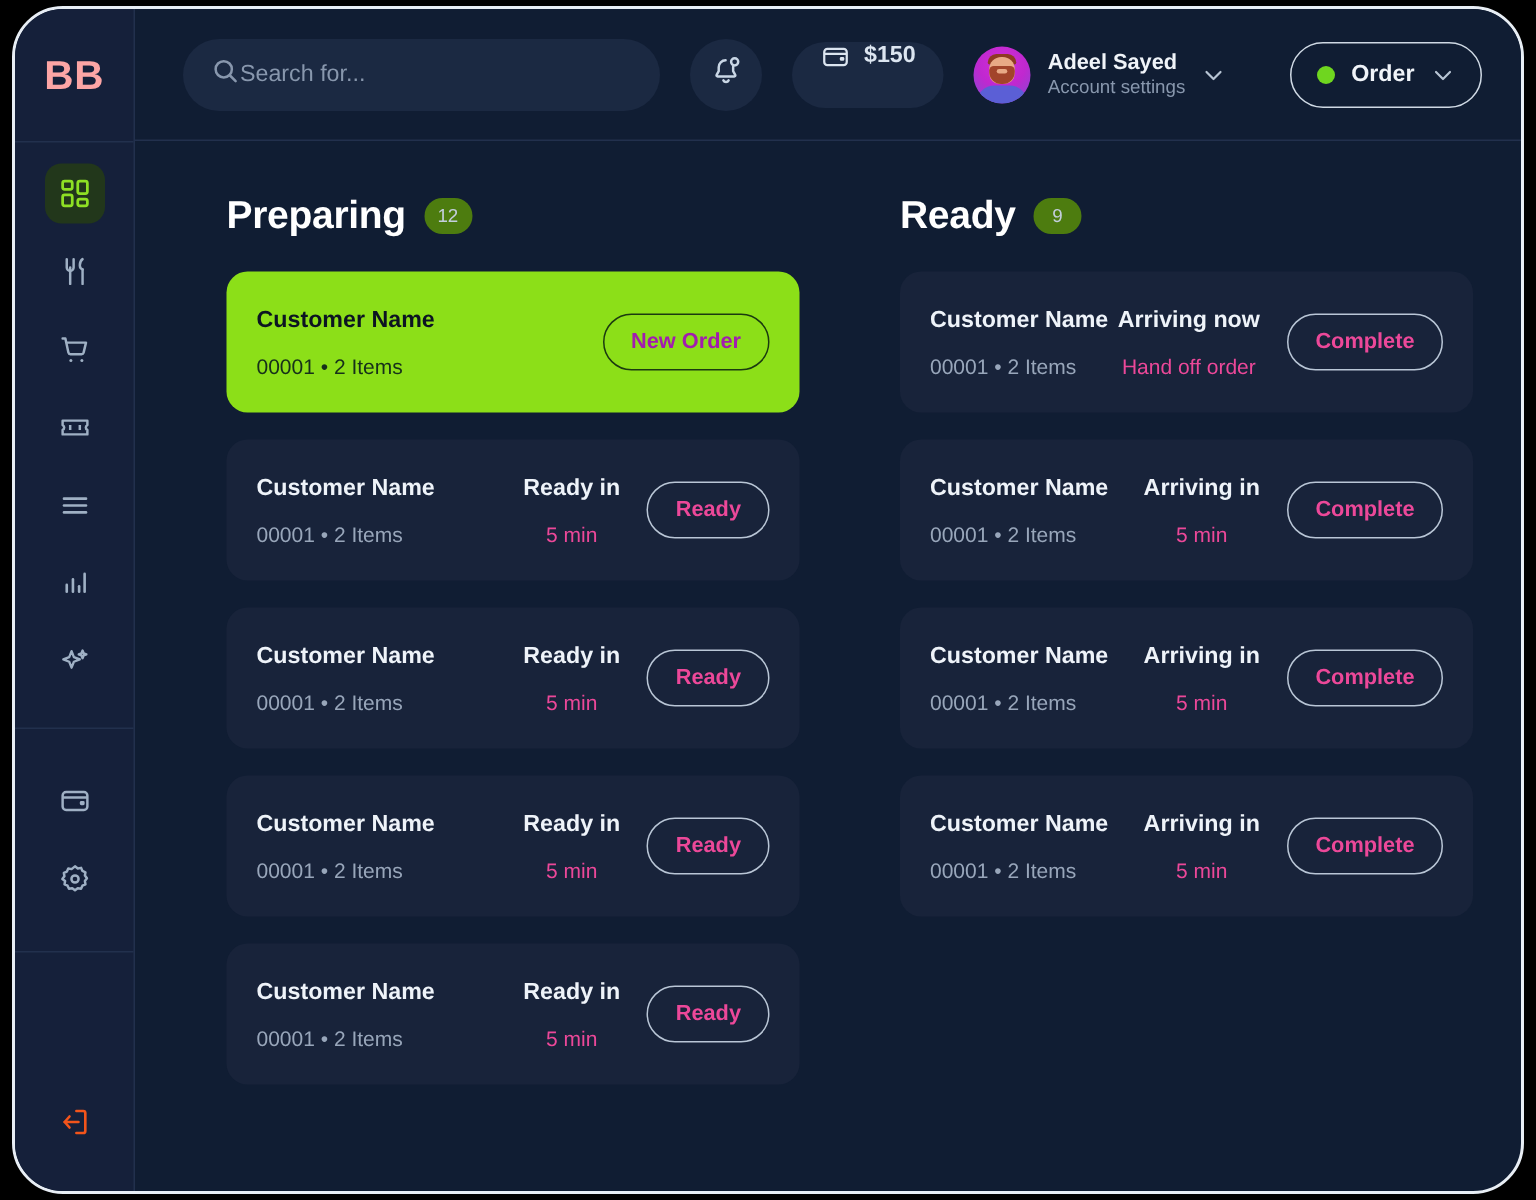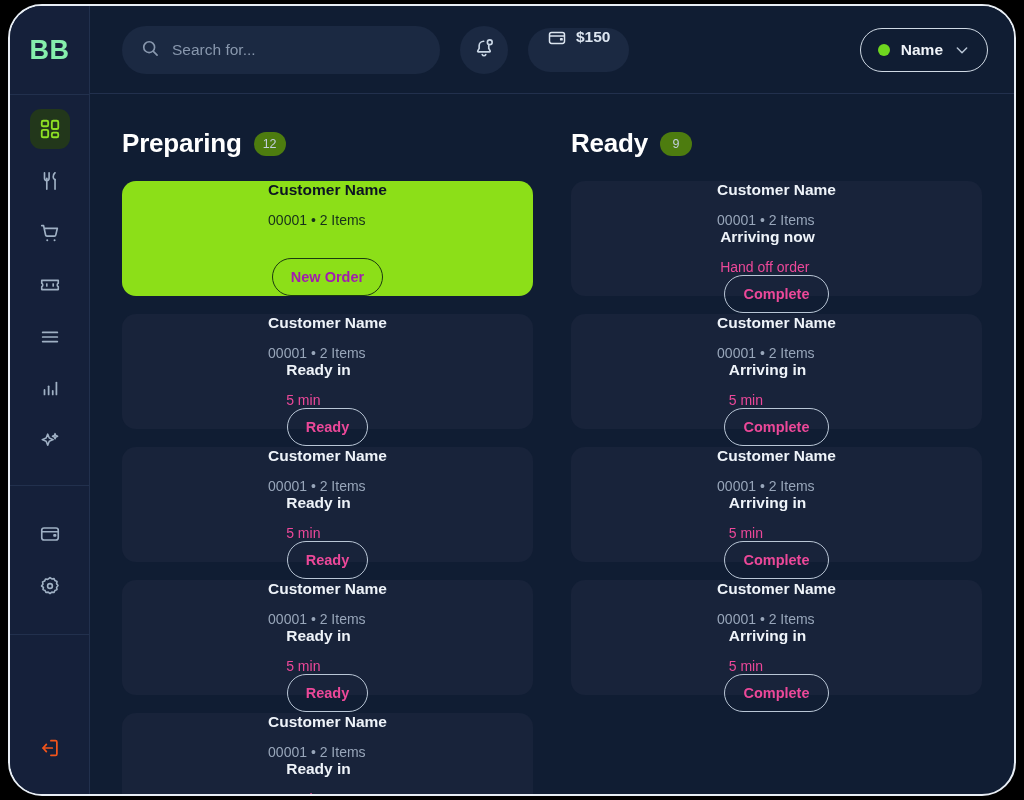--- a/index.html
+++ b/index.html
@@ -29,21 +29,21 @@
     border-right:1px solid #22304d;
     display:flex; flex-direction:column;
     align-items:center;
     flex:0 0 80px;
     position:relative;
   }
   .logo{
     height:88px; width:100%;
     display:flex; align-items:center; justify-content:center;
     font-size:27px; font-weight:bold; letter-spacing:.5px;
-    color:#86efac;
+    color:#fca5a5;
   }
   .nav-group{
     width:100%;
     display:flex; flex-direction:column; align-items:center;
     padding:8px 0 18px 0;
     border-top:1px solid #22304d;
     position:relative;
   }
   .nav-group.second{ padding:22px 0 22px 0; }
   .nav-group.spacer{ flex:1; border-top:1px solid #22304d; }
@@ -69,21 +69,21 @@
     padding:0 26px 0 32px;
     gap:20px;
     border-bottom:1px solid #22304d;
     background:#101d33;
   }
   .search-box{
     width:318px; height:48px;
     background:#1b2942;
     border-radius:24px;
     display:flex; align-items:center;
-    padding:16px 18px; gap:12px;
+    padding:16px 18px; 
     flex:0 0 auto;
   }
   .search-box input{
     background:transparent; border:0; outline:0;
     color:#d6dfeb; font-size:15.5px;
     font-family:"Liberation Sans", sans-serif;
     width:100%;
   }
   .search-box input::placeholder{ color:#8897ad; }
 
@@ -149,49 +149,48 @@
     cursor:pointer; margin-left:auto; flex:0 0 auto;
   }
   .dot{ width:12px; height:12px; border-radius:50%; background:#6fd61f; flex:0 0 auto; }
 
   
   #board{
     flex:1; display:flex; gap:38px;
     padding:34px 32px 0 32px;
     overflow:hidden;
   }
-  .column{ flex:1; min-width:0; }
+  .column{ flex:1; min-width:0;margin-left:29px; }
   .col-head{ display:flex; align-items:center; gap:12px; margin-bottom:22px; }
   .col-title{ font-size:26px; font-weight:bold; color:#ffffff; letter-spacing:-.2px; }
   .col-count{
     min-width:32px; height:24px; padding:0 9px;
     border-radius:12px; background:#4d7c0f;
     color:#c3cedd; font-size:12.5px;
     display:flex; align-items:center; justify-content:center;
   }
 
   .card{
     background:#18233a;
     border-radius:14px;
-    height:115px;
+    height:94px;
     padding:0 20px;
     margin-bottom:18px;
     display:flex; align-items:center;
     cursor:pointer;
-    flex-direction:column;
   }
   .card.highlight{ background:#8cdf18; }
 
   .card-left{ flex:1; min-width:0; }
   .card-name{ font-size:15.5px; font-weight:bold; color:#eef3f9; margin-bottom:13px; }
   .card-meta{ font-size:14px; color:#98a6ba; }
   .card.highlight .card-name{ color:#0c1422; }
   .card.highlight .card-meta{ color:#16301a; }
 
-  .card-mid{ text-align:left; margin-right:18px; }
+  .card-mid{ text-align:center; margin-right:18px; }
   .card-mid-top{ font-size:15.5px; font-weight:bold; color:#eef3f9; margin-bottom:13px; }
   .card-mid-bot{ font-size:14px; color:#ec4899; }
 
   .card-btn{
     border:1px solid #b9c6d6;
     background:transparent;
     border-radius:20px;
     height:38px; padding:0 18px;
     color:#ec4899; font-size:14.5px; font-weight:bold;
     font-family:"Liberation Sans", sans-serif;
@@ -344,24 +343,42 @@
         <span>
           <svg width="20" height="20" viewBox="0 0 24 24" fill="none" stroke="currentColor" stroke-width="1.8" stroke-linejoin="round">
             <rect x="3" y="5.5" width="18" height="13" rx="2.5"></rect>
             <path d="M3 9.5h18"></path>
             <rect x="15.5" y="12" width="3.5" height="3" rx="1" fill="currentColor" stroke="none"></rect>
           </svg>
         </span>
         <span>$150</span>
       </div>
 
+      <div class="account">
+        <div class="avatar">
+          <div class="body"></div>
+          <div class="hair"></div>
+          <div class="face"></div>
+          <div class="beard"></div>
+          <div class="lip"></div>
+        </div>
+        <div class="acct-text">
+          <div class="acct-name">Adeel Sayed</div>
+          <div class="acct-sub">Account settings</div>
+        </div>
+        <span class="chev">
+          <svg width="16" height="16" viewBox="0 0 24 24" fill="none" stroke="currentColor" stroke-width="2.2" stroke-linecap="round" stroke-linejoin="round">
+            <path d="M5 9l7 7 7-7"></path>
+          </svg>
+        </span>
+      </div>
 
       <div class="status-btn">
         <span class="dot"></span>
-        <span>Name</span>
+        <span>Order</span>
         <span class="chev">
           <svg width="16" height="16" viewBox="0 0 24 24" fill="none" stroke="currentColor" stroke-width="2.2" stroke-linecap="round" stroke-linejoin="round">
             <path d="M5 9l7 7 7-7"></path>
           </svg>
         </span>
       </div>
     </div>
 
     <div id="board">
         <div class="column">

